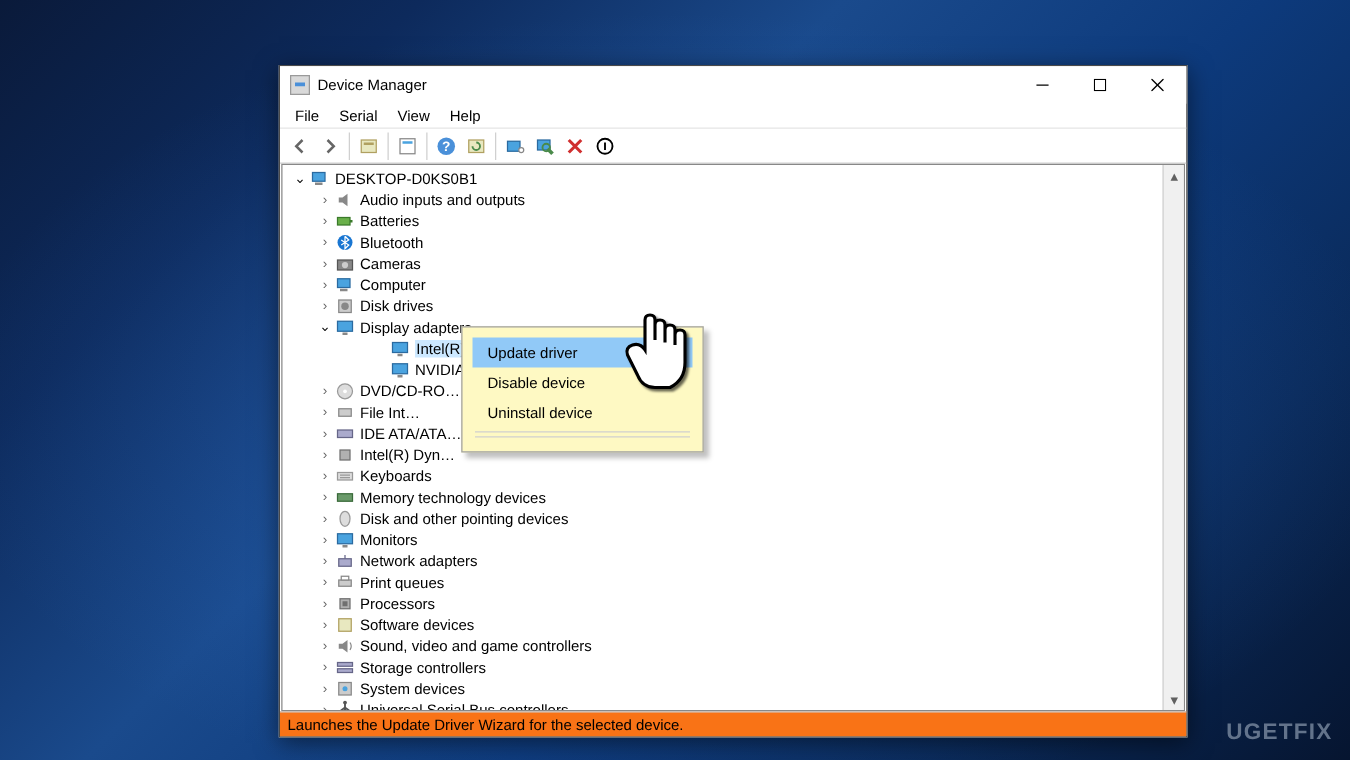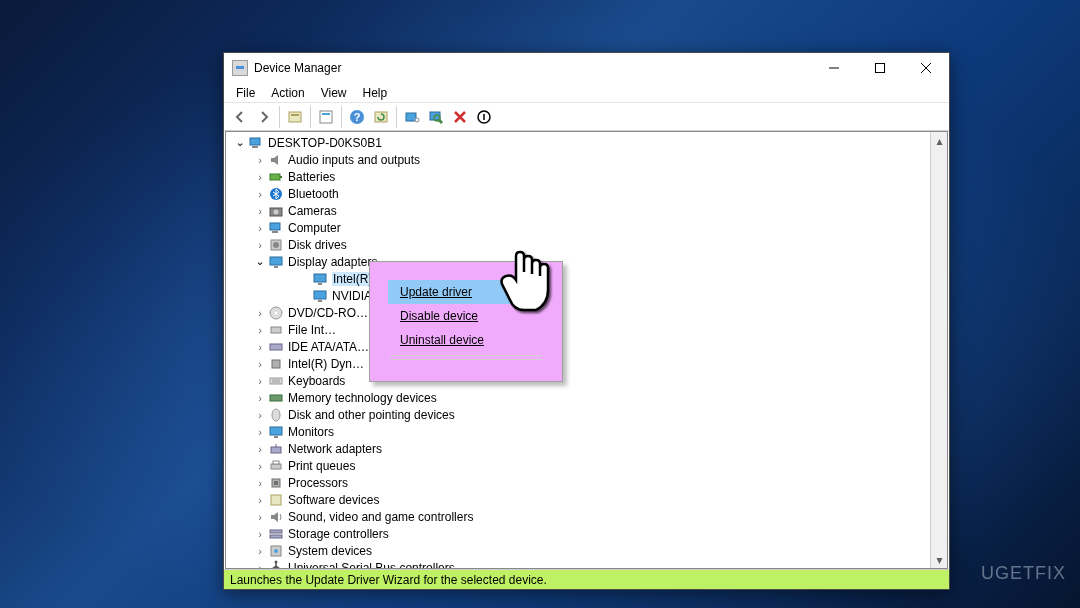--- a/index.html
+++ b/index.html
@@ -28,45 +28,44 @@
 .menubar .menuitem { padding:2px 8px; cursor:default;}
 .toolbar { height:28px; display:flex; align-items:center; padding:2px 4px; border-bottom:1px solid #d0d0d0; gap:0;}
 .tsep { width:1px; height:22px; background:#d0d0d0; margin:0 3px;}
 .tbtn { width:24px; height:24px; border:1px solid transparent; display:flex; align-items:center; justify-content:center; cursor:default;}
 .tbtn svg { width:16px; height:16px; }
 .content { flex:1; display:flex; border:1px solid #888; margin:0 1px; position:relative; background:#fff; overflow:hidden;}
 .tree { flex:1; overflow:hidden; padding:2px 0; }
 .scrollbar { width:17px; background:#f0f0f0; border-left:1px solid #d0d0d0; position:relative;}
 .scroll-arrow { position:absolute; left:0; width:17px; height:17px; display:flex; align-items:center; justify-content:center; color:#606060;}
 .scroll-arrow.up{top:0;} .scroll-arrow.down{bottom:0;}
-.statusbar { height:20px; background:#bef264; border-top:1px solid #d0d0d0; display:flex; align-items:center; padding:0 6px;}
+.statusbar { height:20px; background:#f97316; border-top:1px solid #d0d0d0; display:flex; align-items:center; padding:0 6px;}
 .node { display:flex; align-items:center; height:17px; white-space:nowrap; cursor:default;}
 .node .exp { width:16px; text-align:center; color:#666; font-size:11px; display:inline-block;}
 .node .icon { width:16px; height:16px; margin-right:4px; display:inline-flex; align-items:center; justify-content:center;}
 .node .label {}
 .node.sel .label { background:#cce8ff; padding:0 1px;}
 .node.lvl0 { padding-left: 6px; }
 .node.lvl1 { padding-left: 26px; }
 .node.lvl2 { padding-left: 70px; }
 .ctxmenu {
   position:absolute; left:369px; top:261px; width:194px;
-  background:#f0abfc; border:1px solid #a0a0a0; box-shadow:4px 4px 4px rgba(0,0,0,.25);
-  padding:18px;
-  text-decoration:underline;
+  background:#fef9c3; border:1px solid #a0a0a0; box-shadow:4px 4px 4px rgba(0,0,0,.25);
+  padding:8px;
 }
 .ctxitem { padding:5px 12px; cursor:default; font-size:12px;}
 .ctxitem.hl { background:#91c9f7;}
 .ctxsep { height:1px; background:#d0d0d0; margin:3px 2px;}
 .ctxitem.bold { font-weight:600; }
 .cursor-hand {
   position:absolute; left:496px; top:244px; width:62px; height:72px;
   filter: drop-shadow(2px 2px 1px rgba(0,0,0,.6));
   pointer-events:none;
 }
-.watermark { position:absolute; right:14px; bottom:24px; color:#7a8aa0; font-size:18px; letter-spacing:1px; font-weight:400; opacity:.8; font-family: Arial, sans-serif;}
+.watermark { position:absolute; right:14px; bottom:12px; color:#7a8aa0; font-size:18px; letter-spacing:1px; font-weight:700; opacity:.8; font-family: Arial, sans-serif;}
 </style>
 </head>
 <body>
 <div class="desk-glow"></div>
 
 <div class="window">
 
   <div class="titlebar">
     <div class="appicon"></div>
     <div class="title">Device Manager</div>
@@ -84,21 +83,21 @@
     <div class="winbtn close">
         <svg viewBox="0 0 10 10">
           <line x1="0" y1="0" x2="10" y2="10"></line>
           <line x1="10" y1="0" x2="0" y2="10"></line>
         </svg>
       </div>
   </div>
 
   <div class="menubar">
     <div class="menuitem">File</div>
-    <div class="menuitem">Action</div>
+    <div class="menuitem">Serial</div>
     <div class="menuitem">View</div>
     <div class="menuitem">Help</div>
   </div>
 
   <div class="toolbar">
     <div class="tbtn">
         <svg viewBox="0 0 16 16">
           <path d="M10 3 L5 8 L10 13" fill="none" stroke="#666" stroke-width="2"></path>
         </svg>
       </div>

